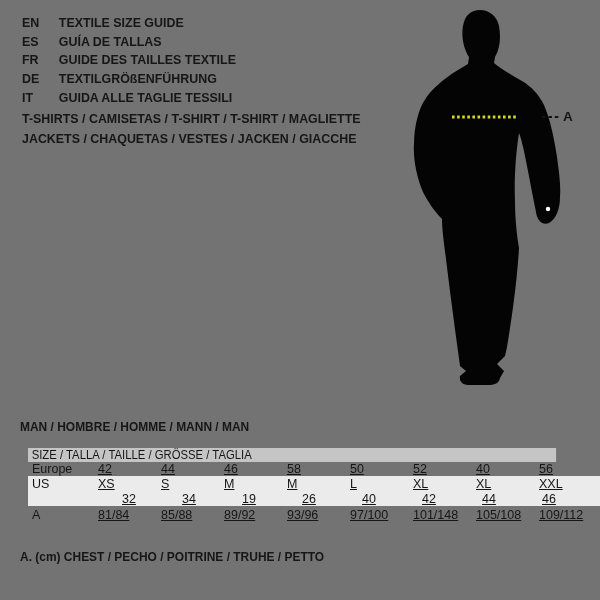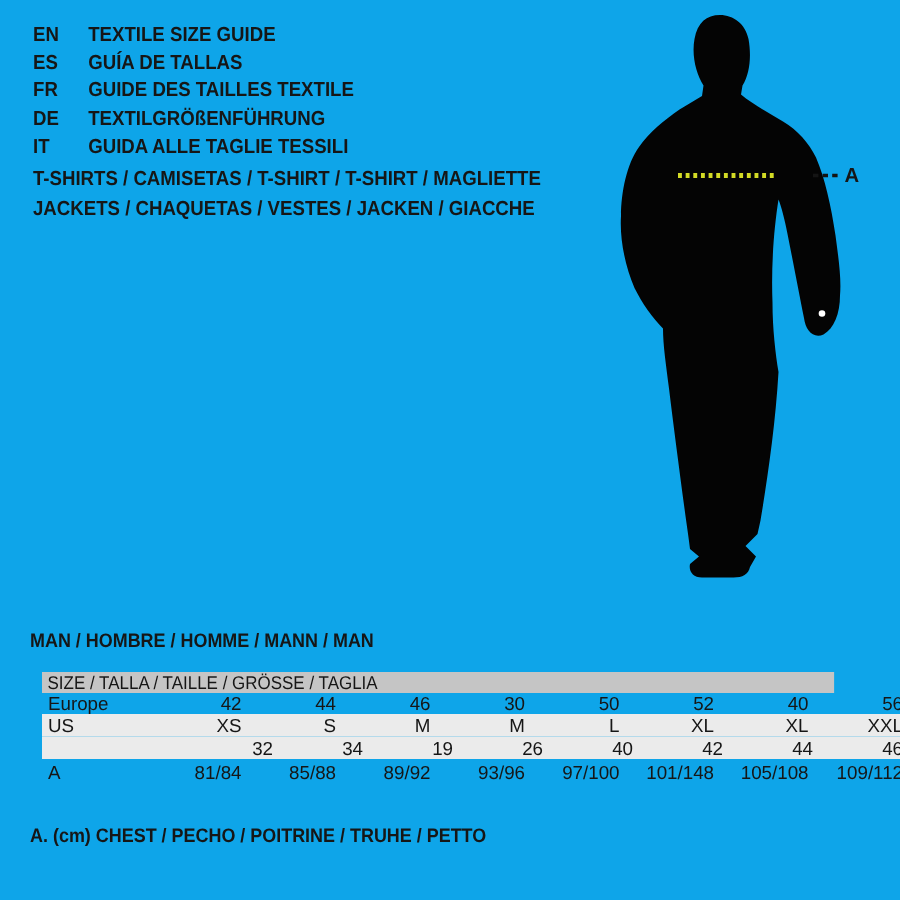--- a/index.html
+++ b/index.html
@@ -1,17 +1,17 @@
 <!DOCTYPE html>
 <html><head>
 <meta charset="utf-8">
 <style>
   html,body{margin:0;padding:0;background:#fff;}
   .page{
-    position:relative;width:600px;height:600px;background:#0ea5e9;overflow:hidden;
+    position:relative;width:600px;height:600px;background:#737373;overflow:hidden;
     font-family:"Liberation Sans","DejaVu Sans",sans-serif;color:#161616;
   }
   .cond{transform:scaleX(0.92);transform-origin:0 50%;}
   
   .lang-list{position:absolute;left:22px;top:14px;transform:scaleX(0.92);transform-origin:0 0;}
   .lang-row{display:flex;line-height:18.7px;font-size:13.5px;font-weight:700;white-space:nowrap;}
   .lang-code{width:40px;}
   
   .categories{position:absolute;left:22px;top:109px;font-size:13.5px;font-weight:700;line-height:19.5px;white-space:nowrap;}
   
@@ -21,21 +21,21 @@
   .man-heading{position:absolute;left:20px;top:419px;font-size:13px;font-weight:700;white-space:nowrap;}
   
   .size-table{position:absolute;left:28px;top:448px;width:574px;font-size:12.5px;}
   .t-header{height:14px;line-height:14.5px;background:#c5c5c5;padding-left:4px;font-size:12.3px;white-space:nowrap;}
   .t-row{display:grid;grid-template-columns:70px repeat(8,1fr);align-items:center;}
   .t-row.r1{height:14px;}
   .t-row.r2{height:15px;background:#ebebeb;}
   .t-row.r3{height:15px;background:#ebebeb;padding-left:24px;}
   .t-row.r4{height:17px;}
   .t-label{padding-left:4px;text-align:left;}
-  .t-cell{text-align:right;}
+  .t-cell{text-align:left;text-decoration:underline;}
   
   .footnote{position:absolute;left:20px;top:549px;font-size:13px;font-weight:700;white-space:nowrap;}
 </style>
 </head>
 <body>
 
 <div class="page">
 
   <div class="lang-list">
     <div class="lang-row">
@@ -111,21 +111,21 @@
 
   <div class="man-heading cond">MAN / HOMBRE / HOMME / MANN / MAN</div>
 
   <div class="size-table">
     <div class="t-header cond">SIZE / TALLA / TAILLE / GRÖSSE / TAGLIA</div>
     <div class="t-row r1">
       <span class="t-label">Europe</span>
       <span class="t-cell">42</span>
       <span class="t-cell">44</span>
       <span class="t-cell">46</span>
-      <span class="t-cell">30</span>
+      <span class="t-cell">58</span>
       <span class="t-cell">50</span>
       <span class="t-cell">52</span>
       <span class="t-cell">40</span>
       <span class="t-cell">56</span>
     </div>
     <div class="t-row r2">
       <span class="t-label">US</span>
       <span class="t-cell">XS</span>
       <span class="t-cell">S</span>
       <span class="t-cell">M</span>

